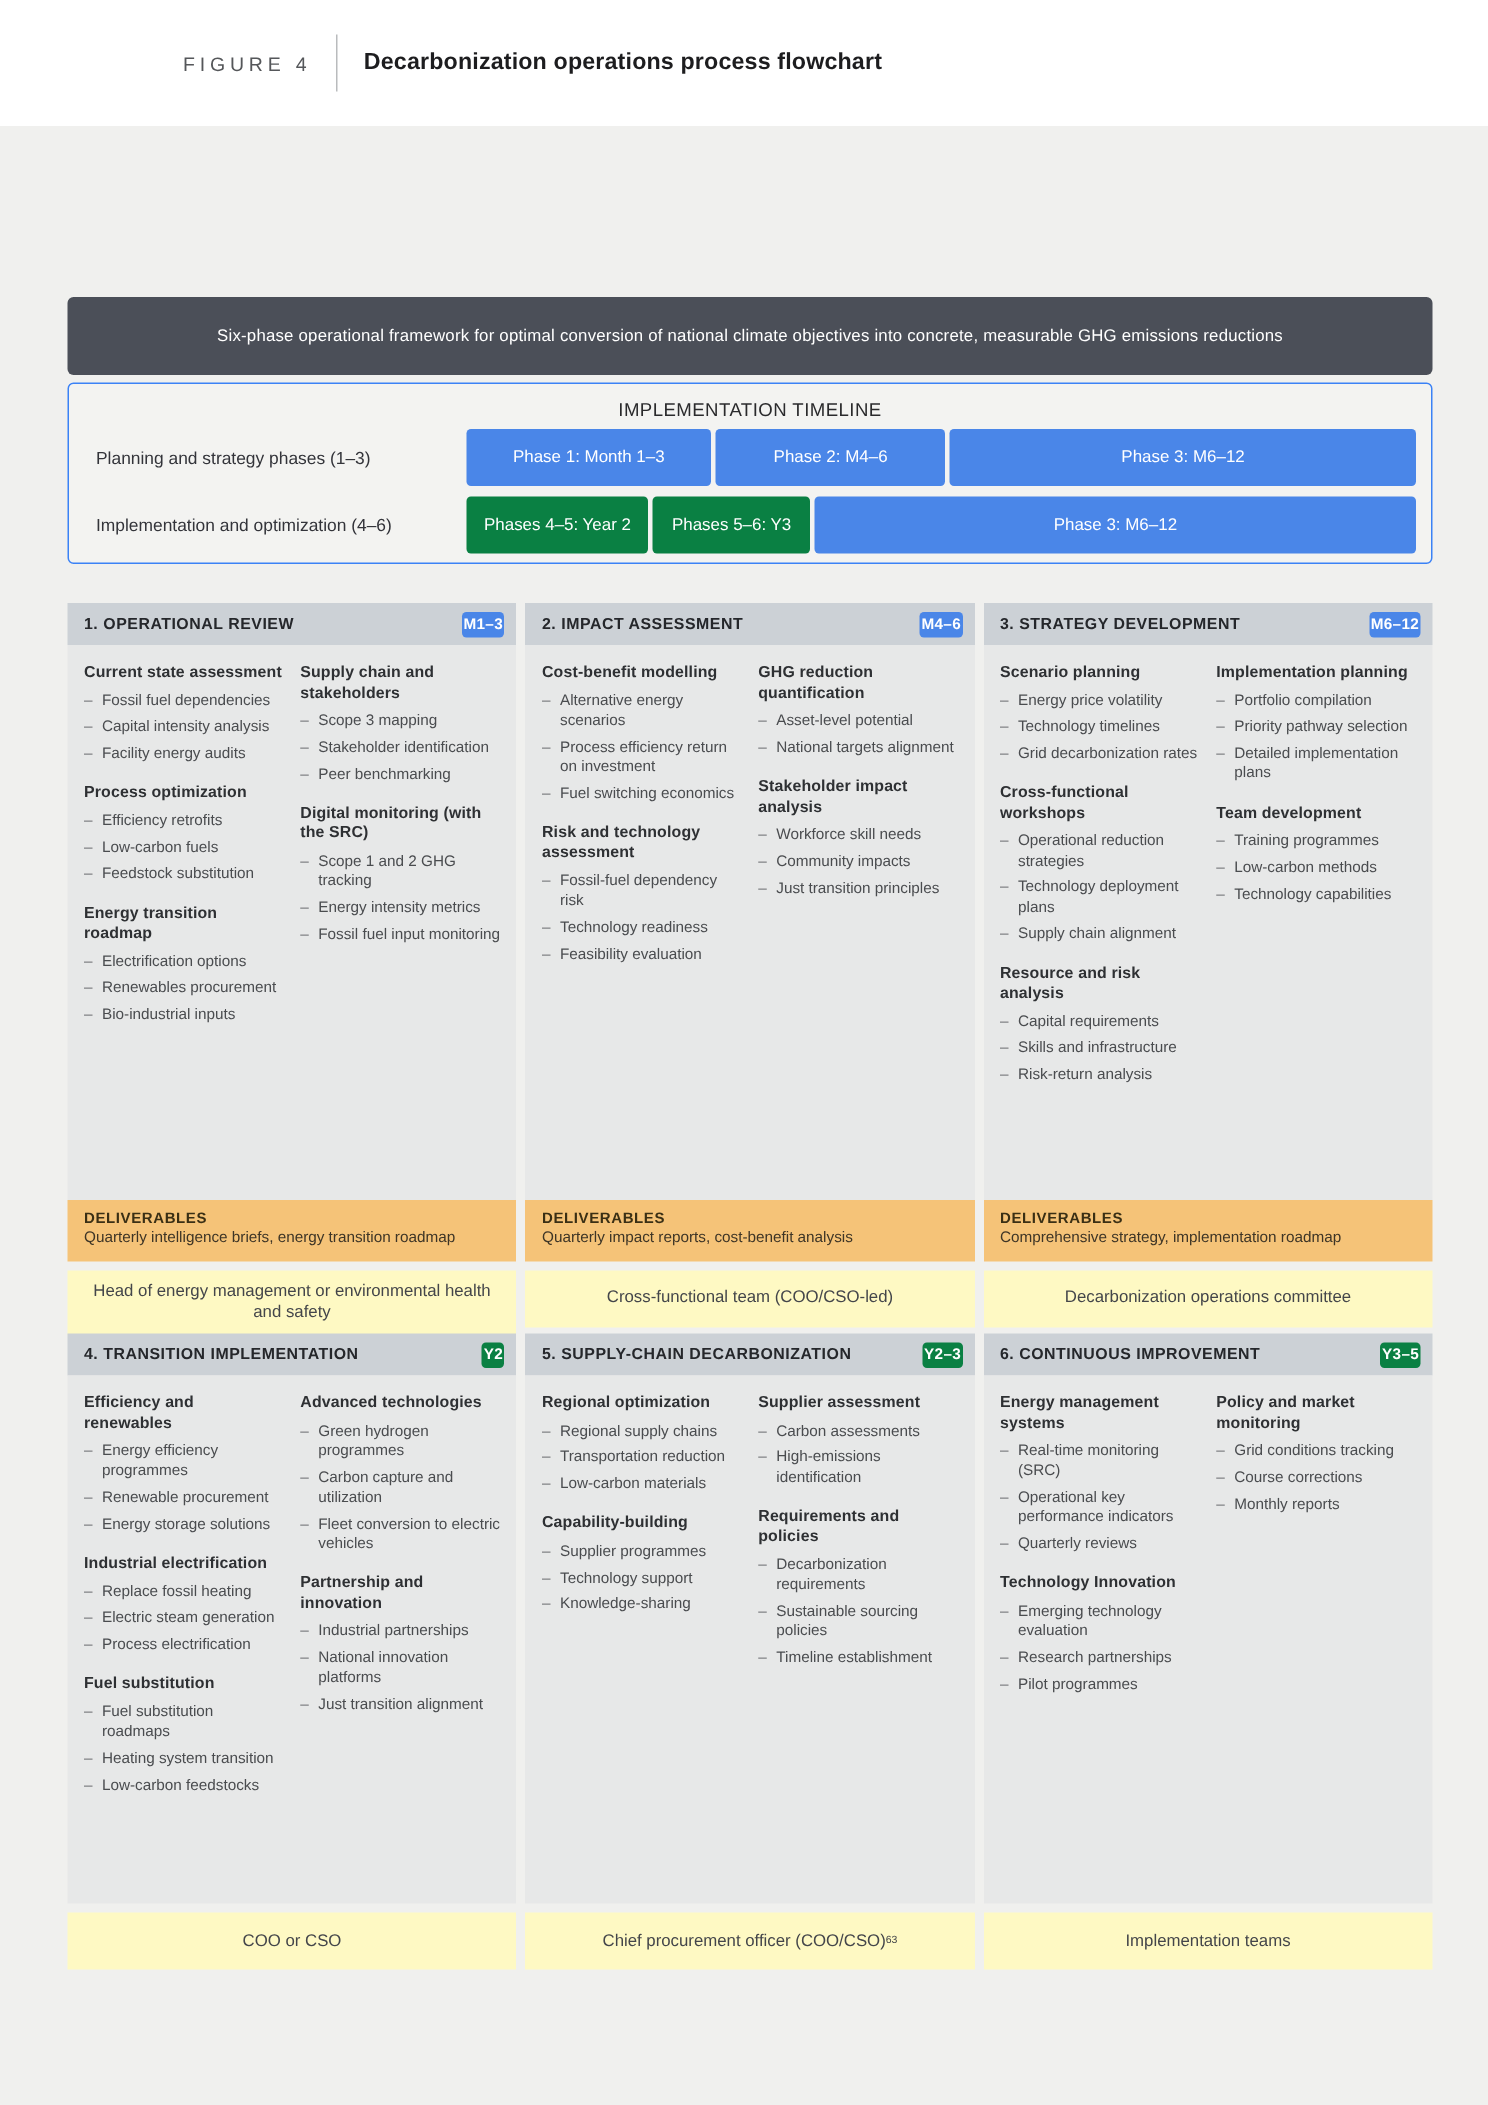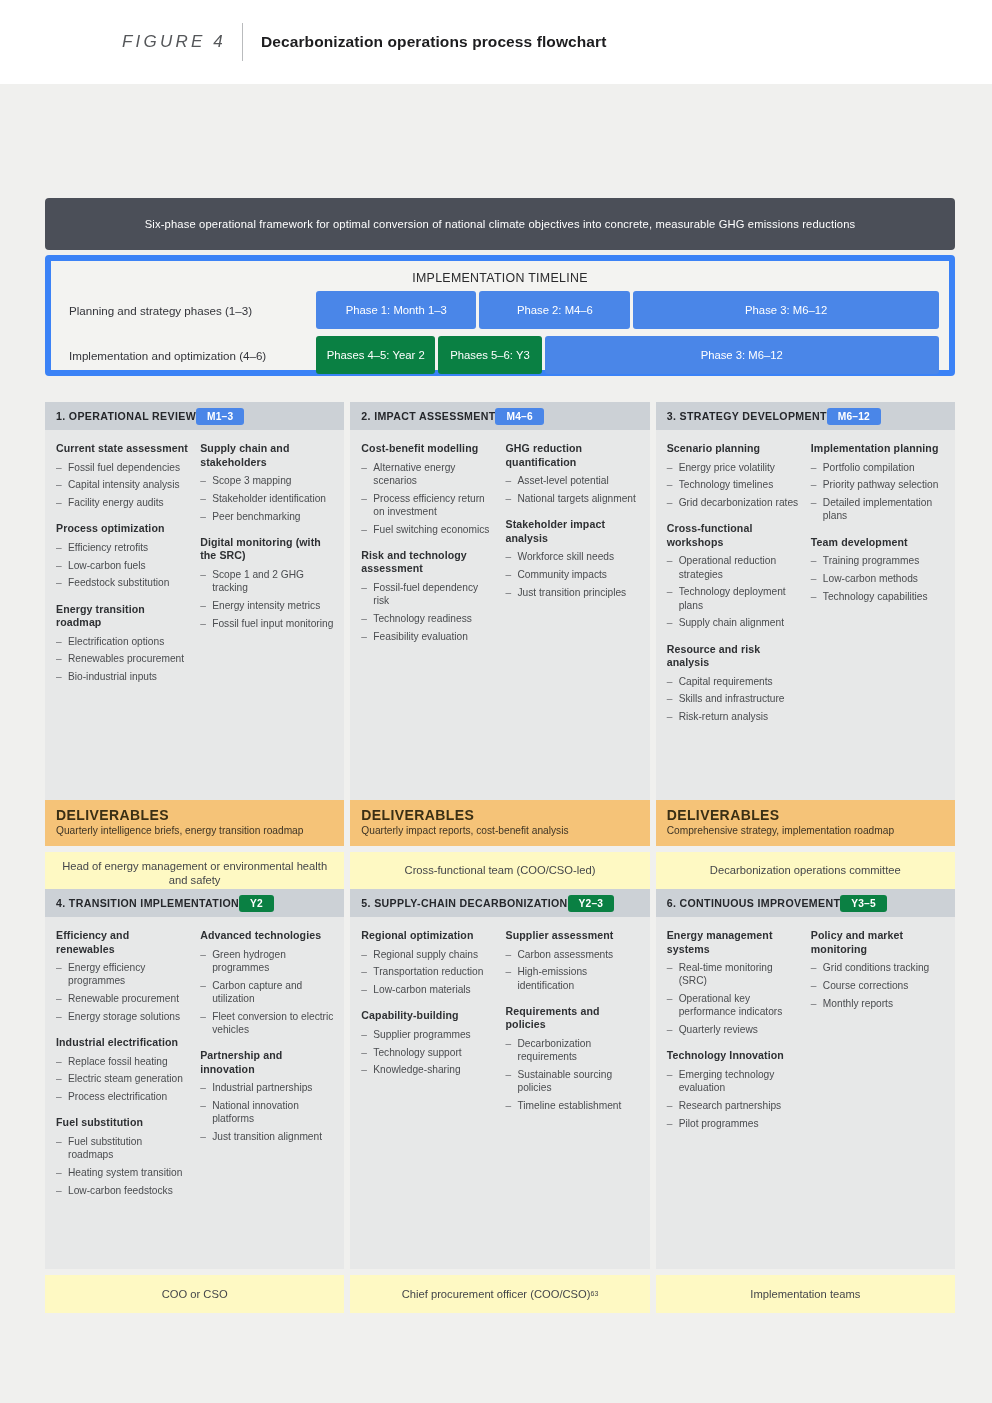--- a/index.html
+++ b/index.html
@@ -14,25 +14,24 @@
   }
 
   
   .title-band {
     background:#ffffff;
     height: 84px;
     display:flex; align-items:center;
     padding-left: 122px;
   }
   .fig-label {
-    font-size: 17px;
+    font-size: 13px;
     letter-spacing: 3.2px;
     color:#55575a;
     font-weight:400;
-    font-style:italic;
   }
   .title-div {
     width:1px; height:38px; background:#b9bbbd;
     margin: 0 18px 0 16px;
   }
   .fig-title {
     font-size: 15.5px;
     font-weight: 700;
     color:#1d1d1f;
     letter-spacing:0.1px;
@@ -44,21 +43,21 @@
   .banner {
     position:absolute; left:45px; top:114px; width:910px; height:52px;
     background:#4b4f58; border-radius:4px;
     display:flex; align-items:center; justify-content:center;
     color:#ffffff; font-size:11.2px; letter-spacing:0.15px;
   }
 
   
   .timeline {
     position:absolute; left:45px; top:171px; width:910px; height:121px;
-    background:#f3f3f1; border:6px solid #3b82f6; border-radius:4px;
+    background:#f3f3f1; border:1px solid #3b82f6; border-radius:4px;
   }
   .timeline-title {
     text-align:center; font-size:12.4px; color:#2a2a2c;
     padding-top:10px; letter-spacing:0.3px;
   }
   .tl-row { display:flex; align-items:center; height:40px; margin-top:5px; }
   .tl-row + .tl-row { margin-top:5px; }
   .tl-label {
     width:265px; padding-left:18px; font-size:11.6px; color:#33343a;
   }
@@ -75,29 +74,29 @@
     position:absolute; left:45px; width:910px;
     display:grid; grid-template-columns: 1fr 1fr 1fr; gap:6px;
   }
   .grid.row1 { top:318px; }
   .grid.row2 { top:805px; }
 
   .card { display:flex; flex-direction:column; }
   .card-head {
     background:#ccd1d6;
     height:28px;
-    display:flex; align-items:center; justify-content:flex-start;
+    display:flex; align-items:center; justify-content:space-between;
     padding: 0 8px 0 11px;
   }
   .card-head-title {
     font-size:10.6px; font-weight:700; letter-spacing:0.35px; color:#25272b;
   }
   .badge {
     color:#fff; font-size:10.2px; font-weight:700;
-    padding: 3px 11px; border-radius:3px; letter-spacing:0.2px;
+    padding: 3px 1px; border-radius:3px; letter-spacing:0.2px;
   }
   .badge.blue { background:#4a86e8; }
   .badge.green { background:#0a8043; }
 
   .card-body {
     background:#e7e8e8;
     display:flex; gap:10px;
     padding:12px 10px 10px 11px;
   }
   .col { flex:1; min-width:0; }
@@ -114,21 +113,21 @@
   }
   ul.items li:before {
     content:"\2013"; position:absolute; left:0; top:0; color:#6e7073;
   }
 
   .deliverables {
     background:#f5c378;
     padding:7px 11px 8px 11px;
   }
   .deliverables .d-h {
-    font-size:14px; font-weight:700; color:#3a2f14; letter-spacing:0.4px;
+    font-size:10px; font-weight:700; color:#3a2f14; letter-spacing:0.4px;
     margin-bottom:2px;
   }
   .deliverables .d-t { font-size:10.2px; color:#3e3526; line-height:1.25; }
 
   .owner {
     background:#fef9c3;
     margin-top:6px;
     min-height:38px;
     display:flex; align-items:center; justify-content:center; text-align:center;
     font-size:11.2px; color:#44464a; line-height:1.3; padding:7px 10px;

